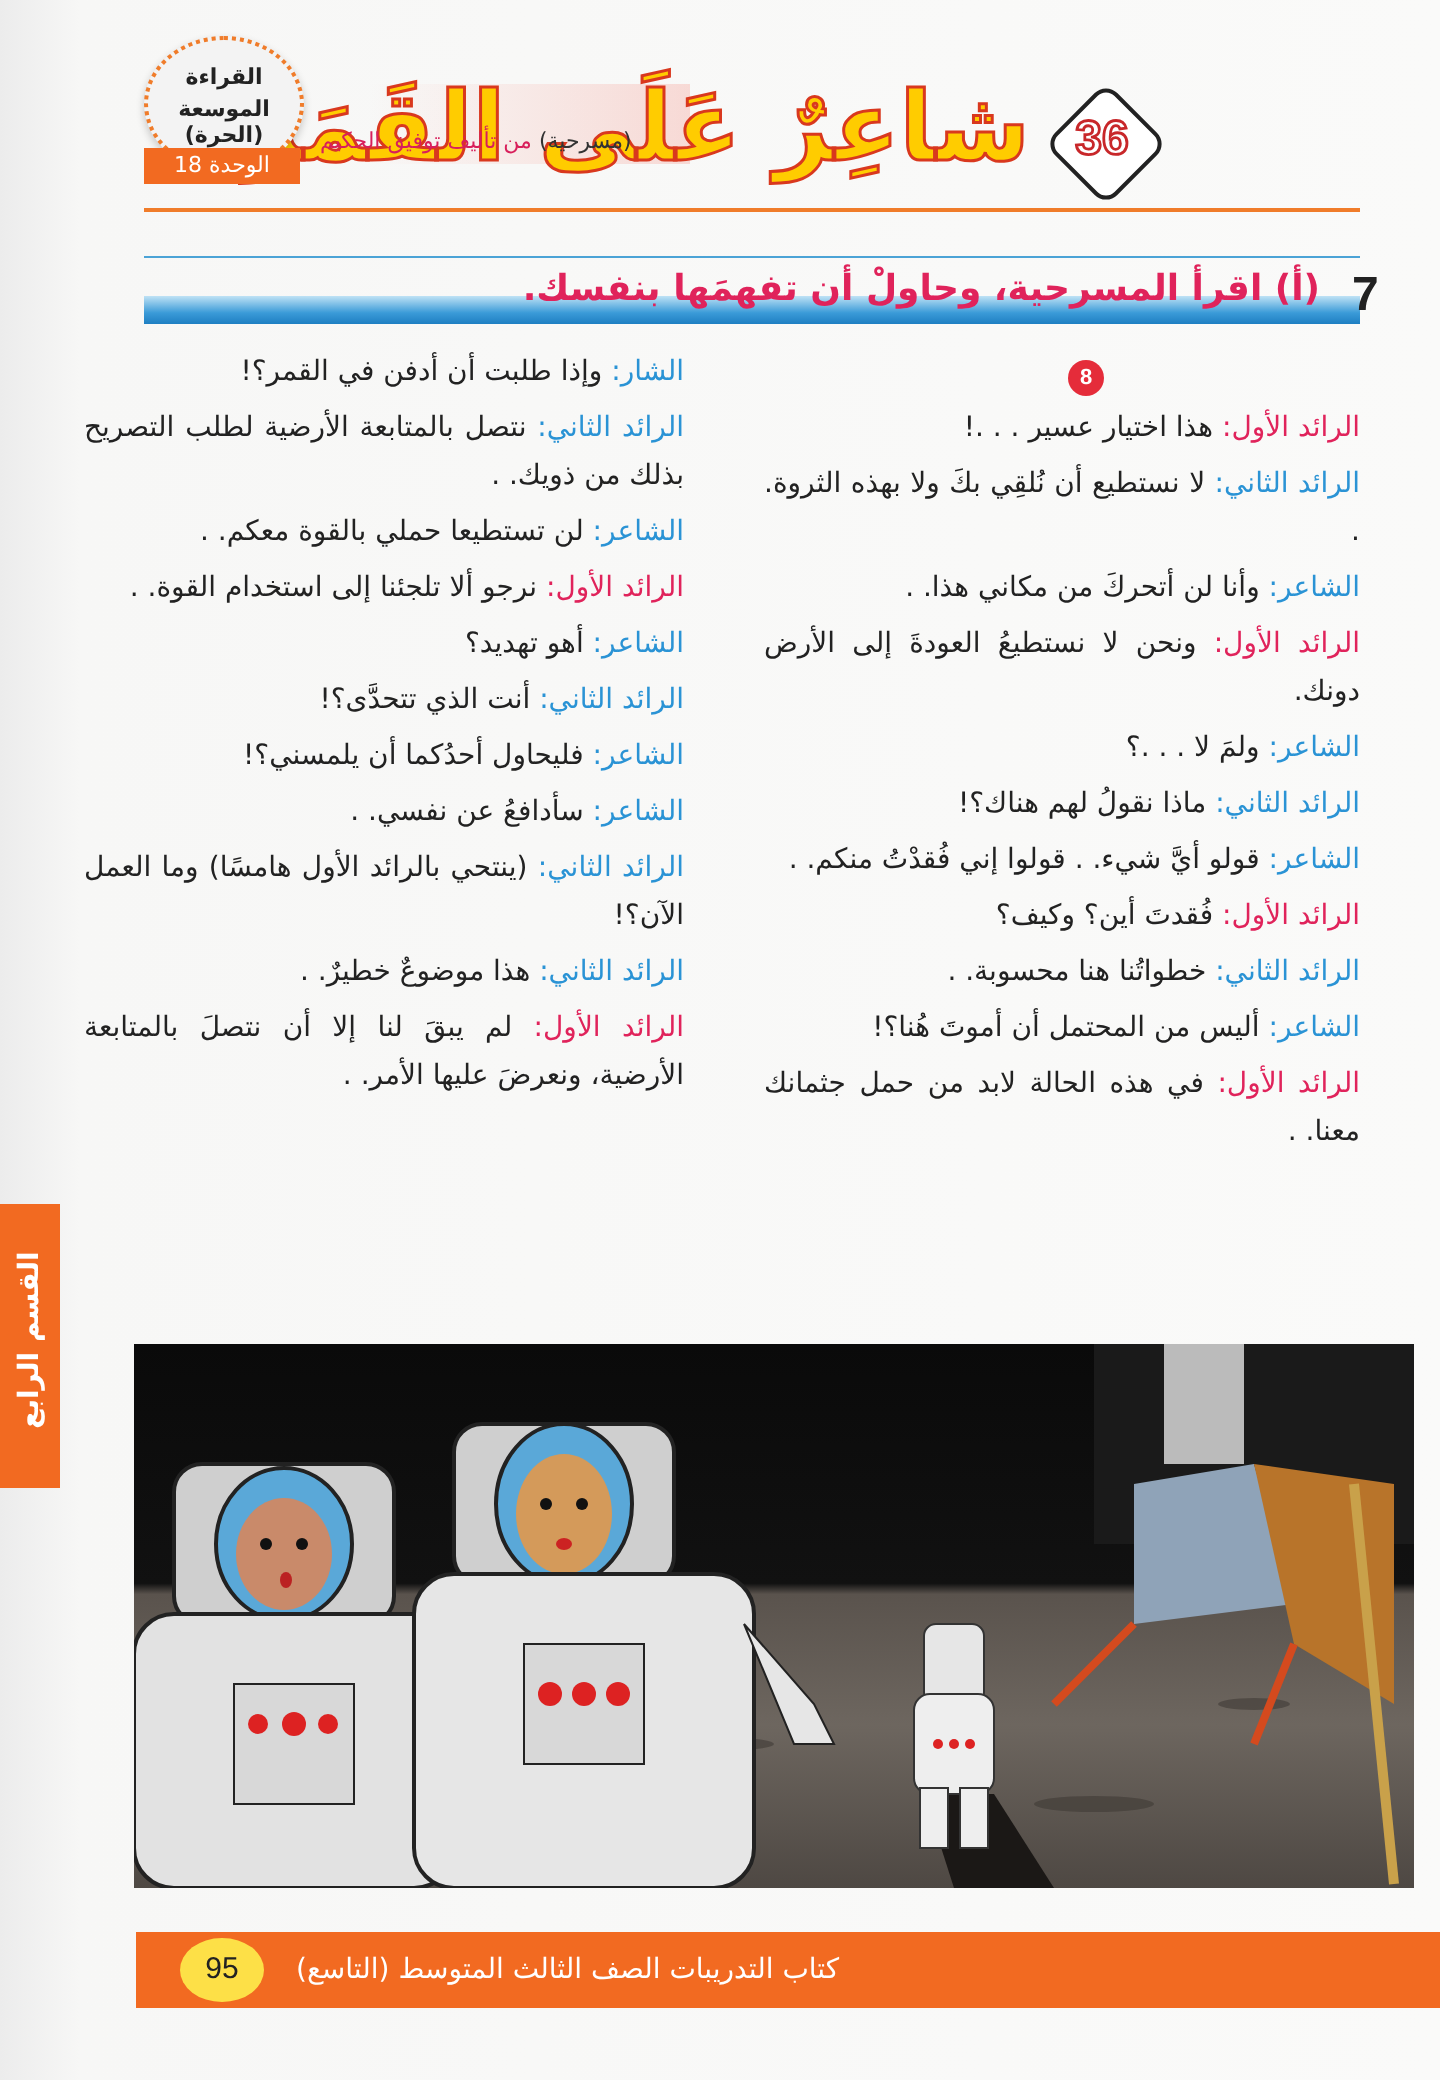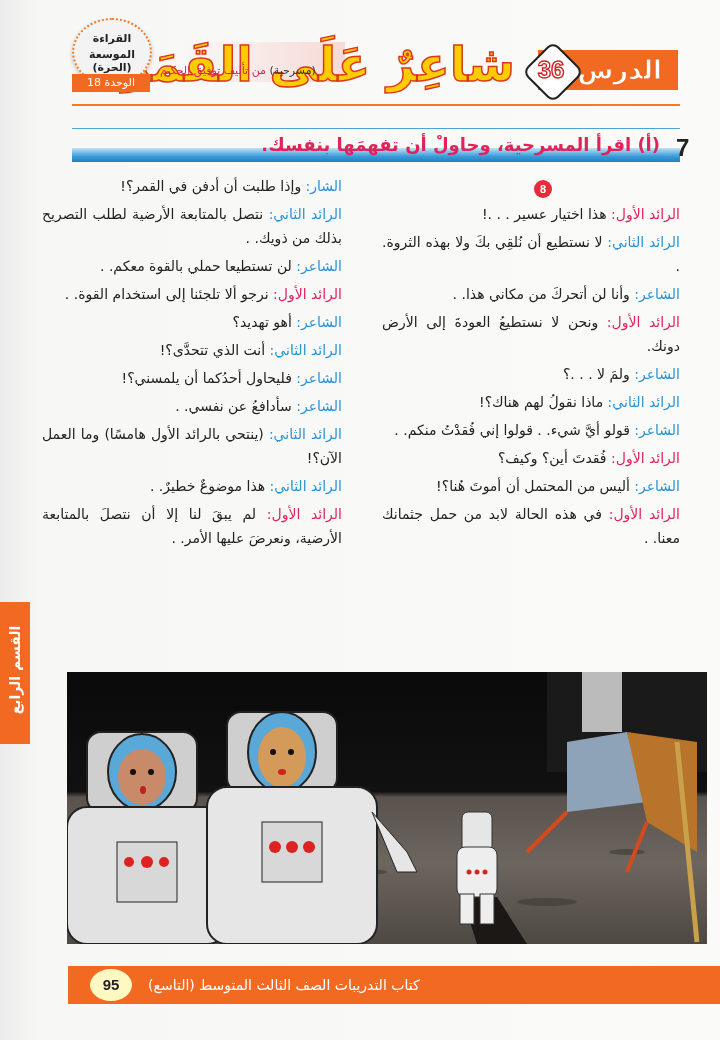--- a/index.html
+++ b/index.html
@@ -43,32 +43,29 @@
   
   .side-tab{position:absolute;left:0;top:602px;width:30px;height:142px;background:#f26a21;}
   .side-tab span{position:absolute;left:-56px;top:60px;width:142px;text-align:center;transform:rotate(-90deg);color:#fff;font-size:14px;font-weight:bold;direction:rtl;}
 
   
   .illus{position:absolute;left:67px;top:672px;width:640px;height:272px;background:linear-gradient(180deg,#0a0a0a 0%,#111 44%,#5a534d 46%,#6d665f 70%,#4e4843 100%);overflow:hidden;}
   .illus svg{position:absolute;left:0;top:0;}
 
   
   .footer{position:absolute;left:68px;top:966px;width:652px;height:38px;background:#f26a21;}
-  .footer .pg{position:absolute;left:22px;top:3px;width:42px;height:32px;border-radius:50%;background:#fef9c3;color:#222;text-align:center;line-height:32px;font-size:15px;font-weight:bold;font-family:"Liberation Sans",sans-serif;}
+  .footer .pg{position:absolute;left:22px;top:3px;width:42px;height:32px;border-radius:50%;background:#fde047;color:#222;text-align:center;line-height:32px;font-size:15px;font-weight:normal;font-family:"Liberation Sans",sans-serif;}
   .footer .ft{position:absolute;left:80px;top:0;line-height:38px;color:#fff;font-size:14px;direction:rtl;}
 </style>
 </head>
 <body>
 
 <div class="page">
 
   <div class="ghost-band"></div>
-  <div class="lesson-tag">
-    <span>الدرس</span>
-  </div>
   <div class="lesson-num">
     <div class="diamond"></div>
     <span>36</span>
   </div>
   <div class="title">شاعِرٌ عَلَى القَمَر</div>
   <div class="subtitle">
     <span class="paren">(مسرحية)</span>
     <span>من تأليف توفيق الحكيم</span>
   </div>
   <div class="unit-badge">
@@ -87,20 +84,21 @@
 
   <div class="col col-right">
     <div class="line"><span class="spk spk-a">الرائد الأول:</span><span> هذا اختيار عسير . . .!</span></div>
     <div class="line"><span class="spk spk-b">الرائد الثاني:</span><span> لا نستطيع أن نُلقِي بكَ ولا بهذه الثروة. .</span></div>
     <div class="line"><span class="spk spk-c">الشاعر:</span><span> وأنا لن أتحركَ من مكاني هذا. .</span></div>
     <div class="line"><span class="spk spk-a">الرائد الأول:</span><span> ونحن لا نستطيعُ العودةَ إلى الأرض دونك.</span></div>
     <div class="line"><span class="spk spk-c">الشاعر:</span><span> ولمَ لا . . .؟</span></div>
     <div class="line"><span class="spk spk-b">الرائد الثاني:</span><span> ماذا نقولُ لهم هناك؟!</span></div>
     <div class="line"><span class="spk spk-c">الشاعر:</span><span> قولو أيَّ شيء. . قولوا إني فُقدْتُ منكم. .</span></div>
     <div class="line"><span class="spk spk-a">الرائد الأول:</span><span> فُقدتَ أين؟ وكيف؟</span></div>
+    <div class="line"><span class="spk spk-b">الرائد الثاني:</span><span> خطواتُنا هنا محسوبة. .</span></div>
     <div class="line"><span class="spk spk-c">الشاعر:</span><span> أليس من المحتمل أن أموتَ هُنا؟!</span></div>
     <div class="line"><span class="spk spk-a">الرائد الأول:</span><span> في هذه الحالة لابد من حمل جثمانك معنا. .</span></div>
   </div>
 
   <div class="col col-left">
     <div class="line"><span class="spk spk-c">الشار:</span><span> وإذا طلبت أن أدفن في القمر؟!</span></div>
     <div class="line"><span class="spk spk-b">الرائد الثاني:</span><span> نتصل بالمتابعة الأرضية لطلب التصريح بذلك من ذويك. .</span></div>
     <div class="line"><span class="spk spk-c">الشاعر:</span><span> لن تستطيعا حملي بالقوة معكم. .</span></div>
     <div class="line"><span class="spk spk-a">الرائد الأول:</span><span> نرجو ألا تلجئنا إلى استخدام القوة. .</span></div>
     <div class="line"><span class="spk spk-c">الشاعر:</span><span> أهو تهديد؟</span></div>

